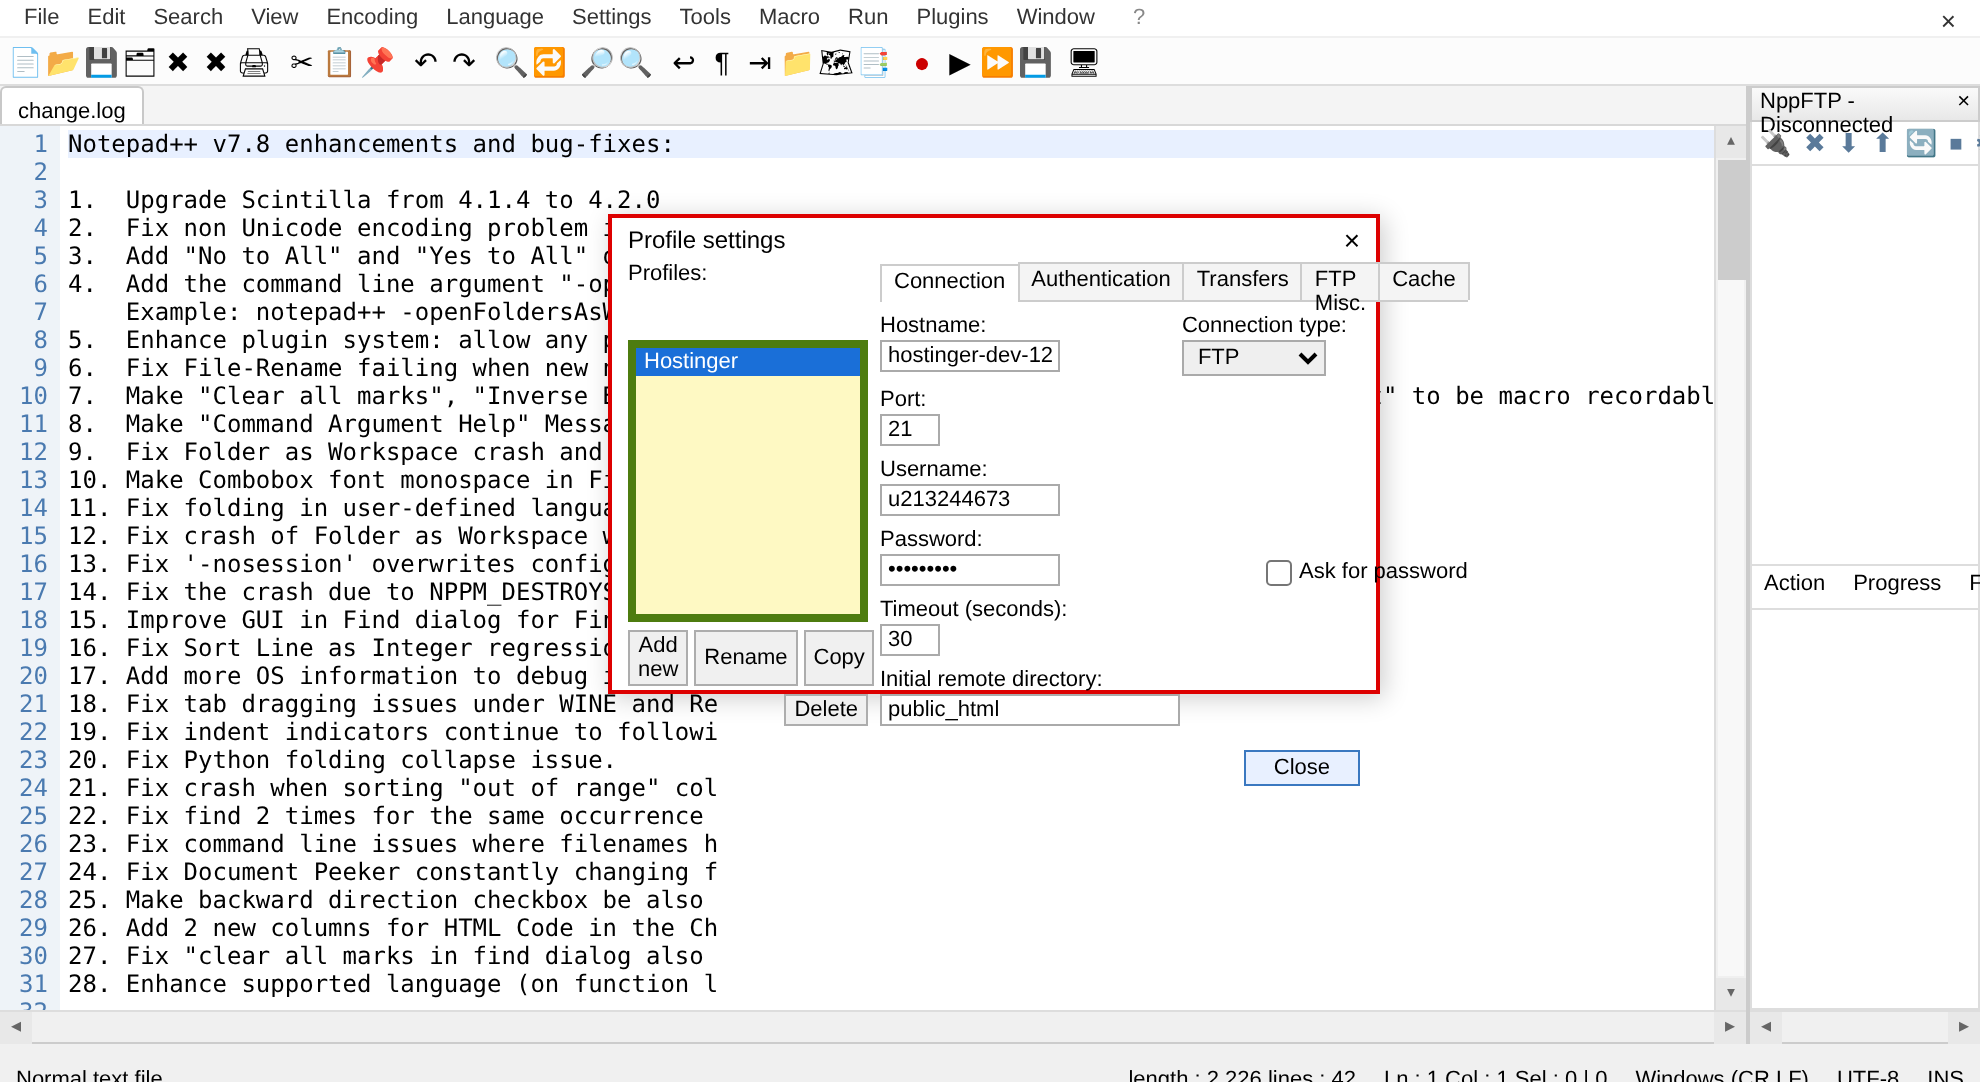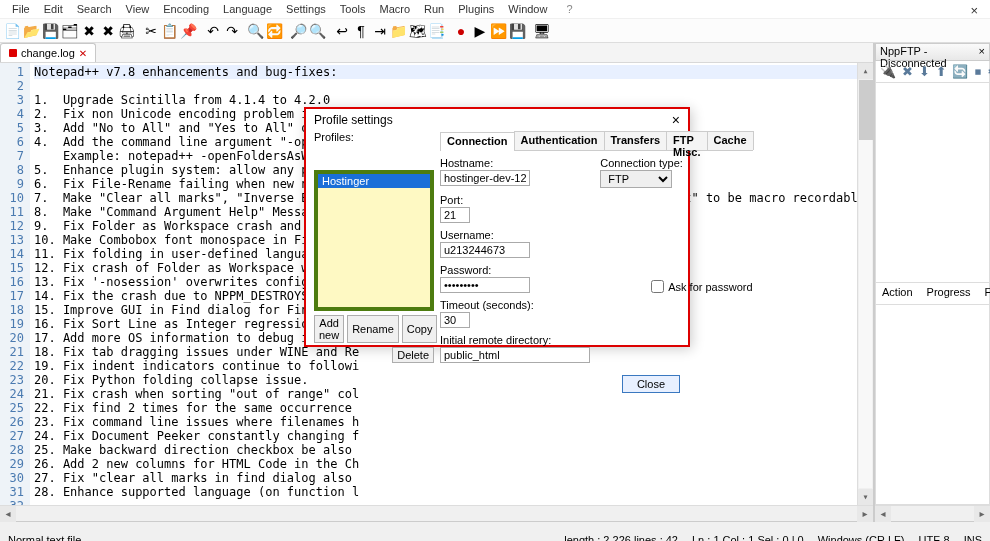--- a/index.html
+++ b/index.html
@@ -7,21 +7,21 @@
 .menubar { height: 19px; display: flex; padding: 2px 5px; gap: 0; background: #fff; border-bottom: 1px solid #f0f0f0; }
 .menubar span { padding: 1px 7px; cursor: pointer; color: #333; }
 .menubar .q { color: #888; margin-left: 5px; }
 .close-x { margin-left: auto; padding-right: 8px; color: #999; font-size: 13px; }
 .toolbar { height: 24px; display: flex; align-items: center; padding: 1px 4px; gap: 1px; border-bottom: 1px solid #ddd; background: #fcfcfc; }
 .tb-icon { width: 18px; height: 18px; display: flex; align-items: center; justify-content: center; font-size: 14px; cursor: pointer; }
 .tb-sep { width: 4px; }
 .main-row { display: flex; height: 478px; }
 .editor-wrap { flex: 1; display: flex; flex-direction: column; border-right: 1px solid #ccc; min-width: 0; }
 .tabbar { height: 20px; display: flex; background: #f4f4f4; border-bottom: 1px solid #d8d8d8; }
-.tab { padding: 2px 8px; background: #fff; border: 1px solid #c8c8c8; border-bottom: none; border-top-left-radius: 3px; border-top-right-radius: 3px; display: flex; align-items: center; gap: 4px; font-size: 11px; }
+.tab { padding: 2px 8px; background: #fff; border: 1px solid #c8c8c8; border-bottom: none; border-top-left-radius: 3px; border-top-right-radius: 3px; display: flex; align-items: center; gap: 4px; font-size: 11px; flex-direction: column; }
 .tab-dot { width: 8px; height: 8px; background: #d00; border-radius: 1px; }
 .tab-close { color: #c00; font-size: 10px; }
 .editor { flex: 1; display: flex; font-family: Consolas, monospace; font-size: 12px; background: #fff; overflow: hidden; position: relative; }
 .gutter { width: 30px; background: #eef3f8; color: #4a7ab0; text-align: right; padding-right: 6px; line-height: 14px; padding-top: 2px; }
 .gutter div { height: 14px; }
 .code { flex: 1; white-space: pre; line-height: 14px; color: #000; padding-top: 2px; padding-left: 4px; }
 .code div { height: 14px; }
 .code .hl { background: #e8f0ff; }
 .editor-scroll-v { position:absolute; right:0; top:0; bottom:0; width:16px; background:#f0f0f0; border-left:1px solid #ddd; display:flex; flex-direction:column; }
 .sb-btn { height:16px; background:#e8e8e8; text-align:center; color:#666; font-size:10px; line-height:16px;}
@@ -45,32 +45,32 @@
 .dlg-close { font-size: 14px; cursor: pointer; }
 .dlg-body { flex: 1; display: flex; padding: 0 8px 8px 8px; gap: 6px; }
 .dlg-left { width: 120px; display: flex; flex-direction: column; }
 .dlg-label { font-size: 11px; margin-bottom: 2px; }
 .profile-list { flex: 1; border: 4px solid #4d7c0f; background: #fef9c3; margin-bottom: 4px; margin-top: 25px; }
 .profile-item { background: #1a6fd8; color: #fff; padding: 1px 4px; font-size: 11px; }
 .dlg-left-btns { display: flex; gap: 3px; }
 .dlg-left-btns button, .del-row button { font-size: 11px; padding: 1px 4px; background: #f0f0f0; border: 1px solid #adadad; cursor: pointer; }
 .del-row { text-align: right; margin-top: 4px; }
 .dlg-right { flex: 1; display: flex; flex-direction: column; }
-.conn-tabs { height: 20px; display: flex; gap: 0; border-bottom: 1px solid #ccc; font-weight: bold; }
+.conn-tabs { height: 20px; display: flex; gap: 0; border-bottom: 1px solid #ccc; }
 .conn-tabs span { padding: 2px 6px; font-size: 11px; border: 1px solid #ccc; border-bottom: none; background: #fff; margin-right: -1px; cursor: pointer; }
 .conn-tabs .active { background: #fff; position: relative; top: 1px; }
 .conn-tabs .inactive { background: #f4f4f4; }
 .form-row { margin-top: 6px; }
 .form-row2 { display: flex; gap: 8px; margin-top: 6px; }
 .form-col { flex: 1; }
 .form-lbl { font-size: 11px; display: block; margin-bottom: 1px; }
 .form-row input[type=text], .form-row input[type=password], .form-col input, .form-col select { width: 90px; font-size: 11px; padding: 1px 3px; border: 1px solid #aaa; }
 .wide { width: 150px !important; }
 .port { width: 30px !important; }
-.chk-row { margin-top: 6px; font-size: 11px; display:flex; align-items:center; gap:4px;}
+.chk-row { margin-top: 6px; font-size: 11px; display:flex; gap:4px;}
 .dlg-foot { text-align: right; padding: 4px 8px; }
 .dlg-foot button { font-size: 11px; padding: 2px 14px; background: #e8f0ff; border: 1px solid #3a78c0; cursor: pointer; }
 </style>
 </head>
 <body>
 
 <div class="menubar">
   <span>File</span>
   <span>Edit</span>
   <span>Search</span>

